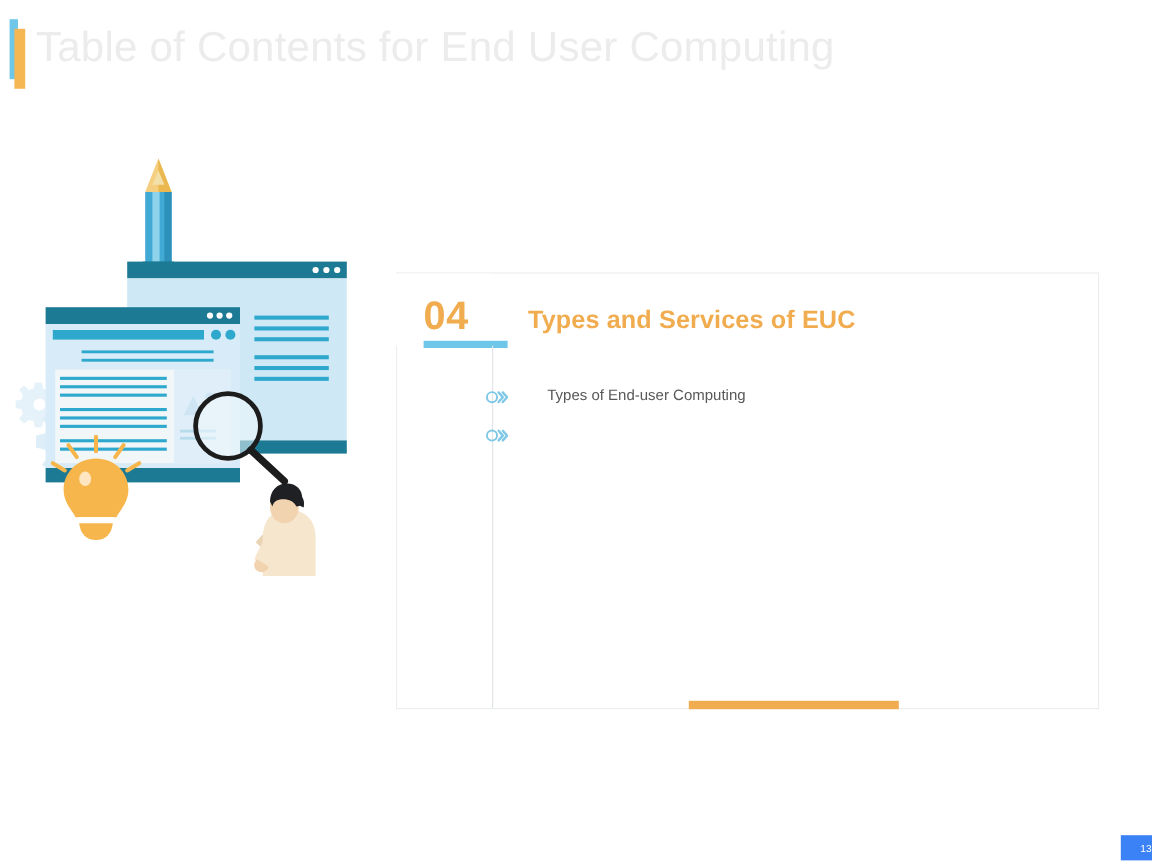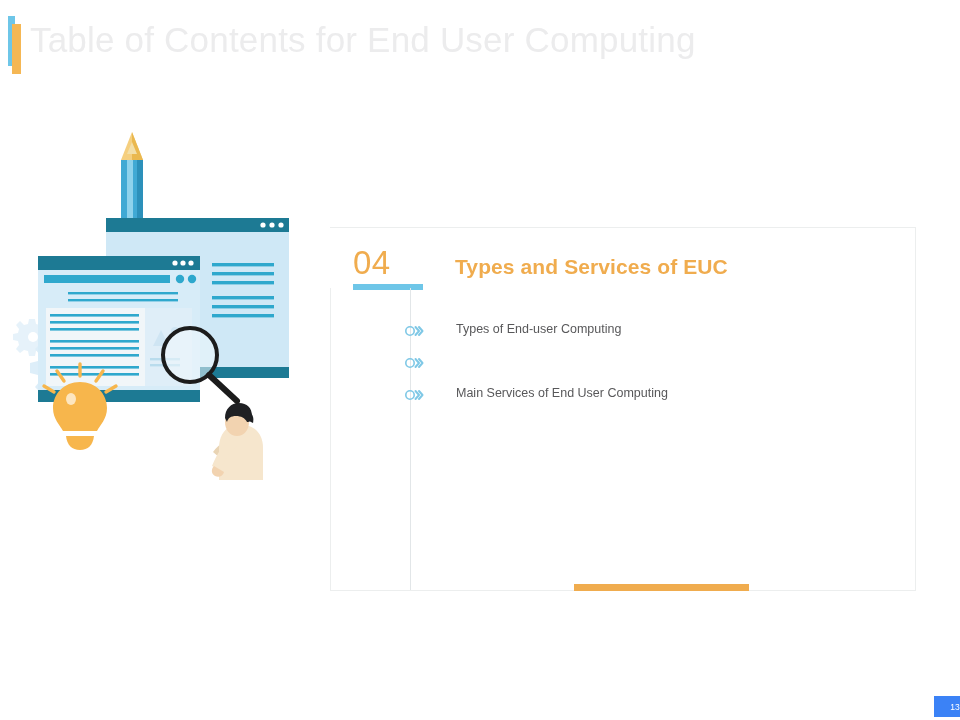--- a/index.html
+++ b/index.html
@@ -66,35 +66,35 @@
   }
 
   .num-block {
     position: absolute;
     left: 353px;
     top: 245px;
     width: 70px;
   }
   .num-text {
     font-size: 33px;
-    font-weight: 400;
+    font-weight: 700;
     color: #f0ac4e;
     line-height: 36px;
     letter-spacing: 0.5px;
   }
   .num-underline {
     margin-top: 3px;
     width: 70px;
     height: 6px;
     background: #6ec6e8;
   }
 
   .section-heading {
     position: absolute;
-    left: 455px;
+    left: 440px;
     top: 255px;
     font-size: 21px;
     font-weight: 700;
     color: #f0ac4e;
     letter-spacing: 0.1px;
     white-space: nowrap;
   }
 
   
   .v-line {
@@ -332,28 +332,18 @@
   <div class="toc-item">
     <span class="bullet">
       <svg width="20" height="14" viewBox="0 0 20 14" xmlns="http://www.w3.org/2000/svg">
         <circle cx="6" cy="7" r="4.2" fill="none" stroke="#7fc8e6" stroke-width="1.6"></circle>
         <path d="M11.5 3 L15 7 L11.5 11" fill="none" stroke="#7fc8e6" stroke-width="2" stroke-linecap="round" stroke-linejoin="round"></path>
         <path d="M15 3 L18.5 7 L15 11" fill="none" stroke="#7fc8e6" stroke-width="2" stroke-linecap="round" stroke-linejoin="round"></path>
       </svg>
     </span>
   </div>
 
-  <div class="toc-item">
-    <span class="bullet">
-      <svg width="20" height="14" viewBox="0 0 20 14" xmlns="http://www.w3.org/2000/svg">
-        <circle cx="6" cy="7" r="4.2" fill="none" stroke="#7fc8e6" stroke-width="1.6"></circle>
-        <path d="M11.5 3 L15 7 L11.5 11" fill="none" stroke="#7fc8e6" stroke-width="2" stroke-linecap="round" stroke-linejoin="round"></path>
-        <path d="M15 3 L18.5 7 L15 11" fill="none" stroke="#7fc8e6" stroke-width="2" stroke-linecap="round" stroke-linejoin="round"></path>
-      </svg>
-    </span>
-    <span class="toc-label">Main Services of End User Computing</span>
-  </div>
 
 </div>
 
 <div class="bottom-bar"></div>
 
 <div class="page-badge">13</div>
 
 </body></html>

